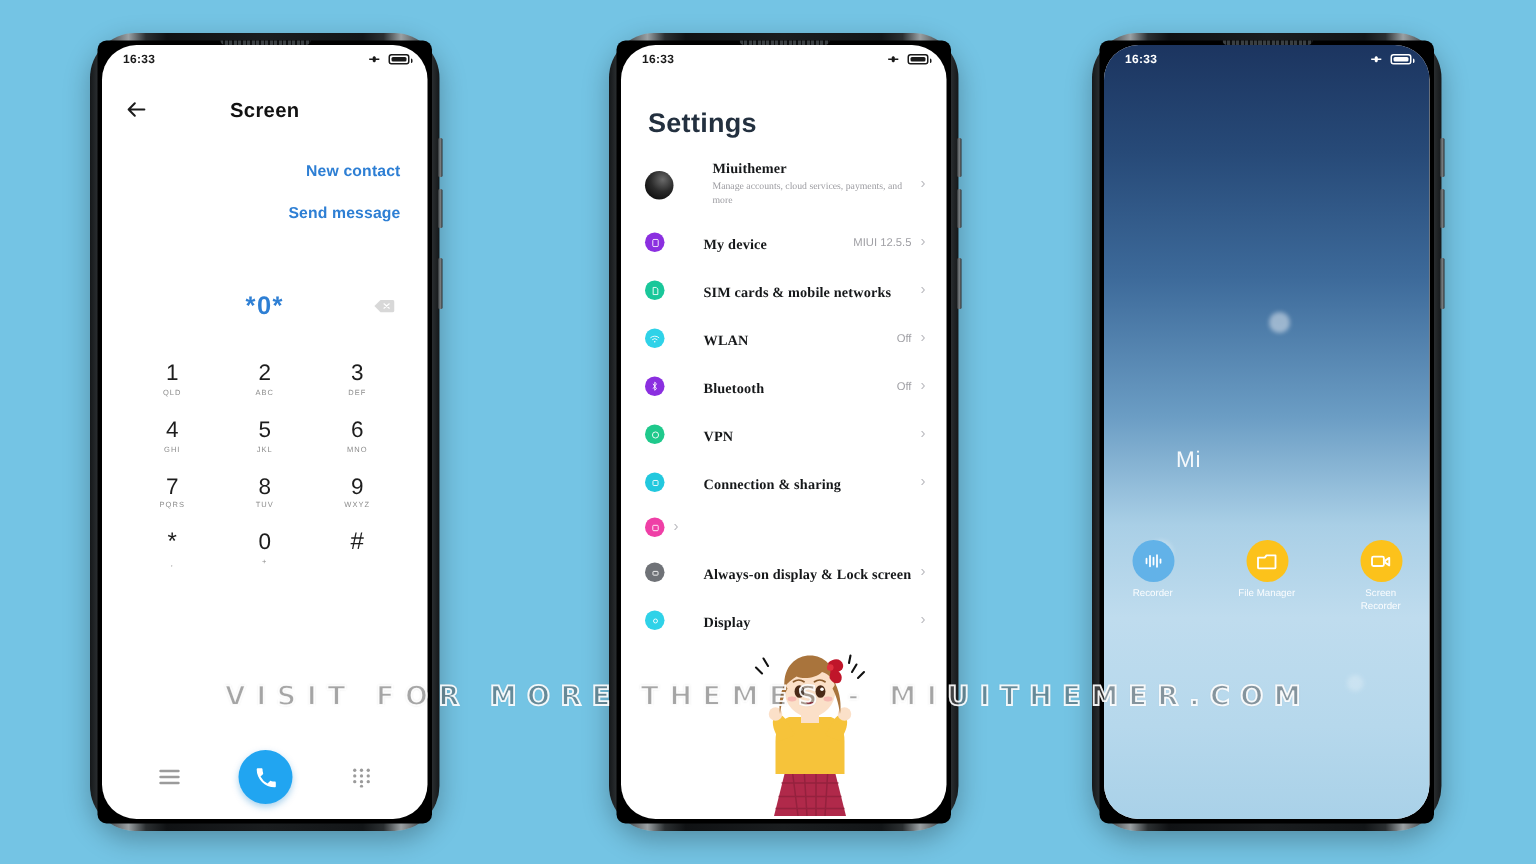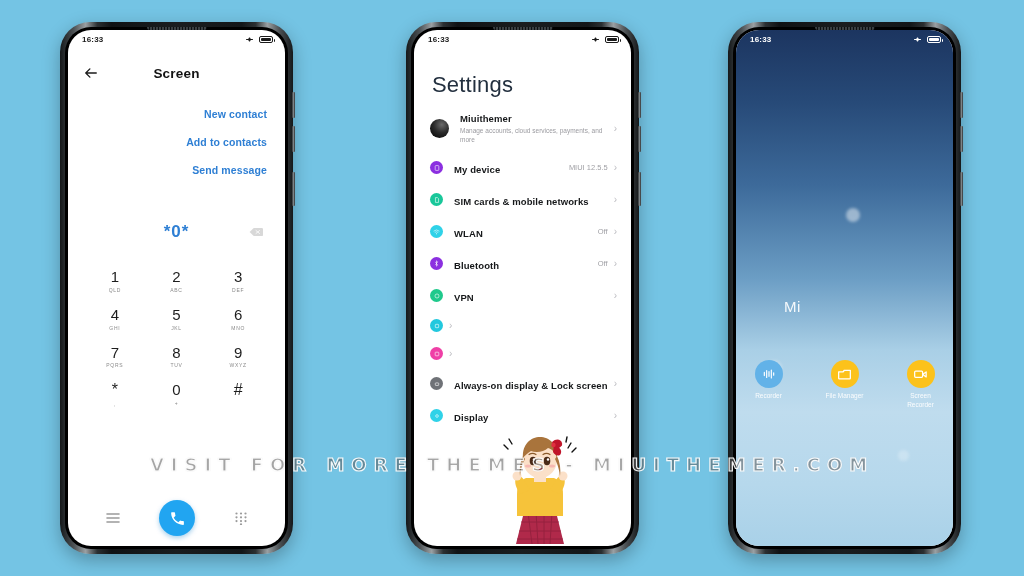--- a/index.html
+++ b/index.html
@@ -13,21 +13,21 @@
   
   .phone {
     position: absolute;
     border-radius: 30px;
     background: linear-gradient(90deg,#15181a 0%,#4e5356 6%,#9aa0a3 11%,#2b2f31 16%,#101214 22%,#1a1d1f 50%,#131618 78%,#2b2f31 84%,#9aa0a3 89%,#4e5356 94%,#15181a 100%);
     box-shadow: 0 6px 18px rgba(0,0,0,.28);
     padding: 5px;
   }
   .bezel {
     width: 100%; height: 100%;
-    border-radius: 26px;
+    border-radius: 6px;
     background: #000;
     padding: 3px;
     position: relative;
     overflow: hidden;
   }
   .screen {
     width: 100%; height: 100%;
     border-radius: 23px;
     overflow: hidden;
     position: relative;
@@ -108,21 +108,21 @@
   .callbtn {
     width:36px; height:36px; border-radius:50%; background:#21a5f1;
     display:flex; align-items:center; justify-content:center;
     box-shadow:0 2px 5px rgba(0,120,200,.35);
   }
   .icon-gray { color:#9b9b9b; }
 
   
   #phone2 { left: 406px; top: 22px; width: 233px; height: 532px; }
   .settings-title {
-    font-size: 22px; color:#23303f; padding: 24px 0 0 18px; font-weight: normal;
+    font-size: 18px; color:#23303f; padding: 24px 0 0 18px; font-weight: bold;
     letter-spacing:.2px;
   }
   .searchbar {
     margin: 12px 14px 0 14px; height: 24px; border-radius: 12px;
     background:#f0f0f2; display:flex; align-items:center; padding: 0 10px;
     position: relative; overflow: visible;
   }
   .search-ph { font-size:9.5px; color:#9c9ca1; margin-left:7px; }
   .red-blob {
     position:absolute; right:-18px; top:-2px; width:46px; height:28px;
@@ -136,21 +136,21 @@
   }
   .set-ico {
     width:13px; height:13px; border-radius:50%; flex:0 0 13px;
     display:flex; align-items:center; justify-content:center;
     color:#fff; font-size:7px; font-weight:bold;
   }
   .set-ico.avatar {
     width:19px; height:19px; flex:0 0 19px;
     background: radial-gradient(circle at 62% 30%, #6a6a6a 0%, #2b2b2b 45%, #000 100%);
   }
-  .set-text { flex:1; margin-left: 11px; min-width: 0; }
+  .set-text { flex:1; margin-left: 26px; min-width: 0; font-family: Liberation Serif, serif; }
   .set-label { font-size:9.5px; color:#16181a; font-weight:bold; letter-spacing:.1px; }
   .set-sub { font-size:6.5px; color:#9b9ba0; line-height:1.45; margin-top:2px; }
   .set-val { font-size:7.5px; color:#a0a0a5; margin-right:6px; white-space:nowrap; }
   .chev { color:#bdbdc2; font-size:10px; line-height:1; }
 
   
   #phone3 { left: 728px; top: 22px; width: 233px; height: 532px; }
   .home-wall {
     width:100%; height:100%;
     background: linear-gradient(180deg,
@@ -208,21 +208,20 @@
 
       <div class="recents-head">
         <svg class="back-arrow" viewBox="0 0 24 24">
           <path fill="none" stroke="currentColor" stroke-width="1.8" stroke-linecap="round" stroke-linejoin="round" d="M19 12H5M10.5 6.5 5 12l5.5 5.5"></path>
         </svg>
         <div class="recents-title">Screen</div>
       </div>
 
       <div class="link-list">
         <div class="link-item">New contact</div>
-        <div class="link-item">Add to contacts</div>
         <div class="link-item">Send message</div>
       </div>
 
       <div class="dial-display">
         <span class="dial-number">*0*</span>
         <svg class="dial-del" viewBox="0 0 24 16">
           <path fill="#b9b9b9" d="M8 1h14a2 2 0 0 1 2 2v10a2 2 0 0 1-2 2H8L1 8z"></path>
           <path stroke="#fff" stroke-width="1.4" stroke-linecap="round" d="m12 5.5 6 5M18 5.5l-6 5"></path>
         </svg>
       </div>
@@ -404,20 +403,23 @@
           <span class="set-val"></span>
           <span class="chev">›</span>
         </div>
 
         <div class="set-row">
           <span class="set-ico" style="background:#22c8de">
             <svg width="6" height="6" viewBox="0 0 10 10">
                 <rect x="2.2" y="2.2" width="5.6" height="5.6" rx="1" fill="none" stroke="#fff" stroke-width="1"></rect>
               </svg>
           </span>
+          <span class="set-text">
+            <span class="set-label">Connection &amp; sharing</span>
+          </span>
           <span class="set-val"></span>
           <span class="chev">›</span>
         </div>
 
         <div class="set-row">
           <span class="set-ico" style="background:#ef3fa6">
             <svg width="6" height="6" viewBox="0 0 10 10">
                 <rect x="2" y="2" width="6" height="6" rx="1" fill="none" stroke="#fff" stroke-width="1"></rect>
               </svg>
           </span>

